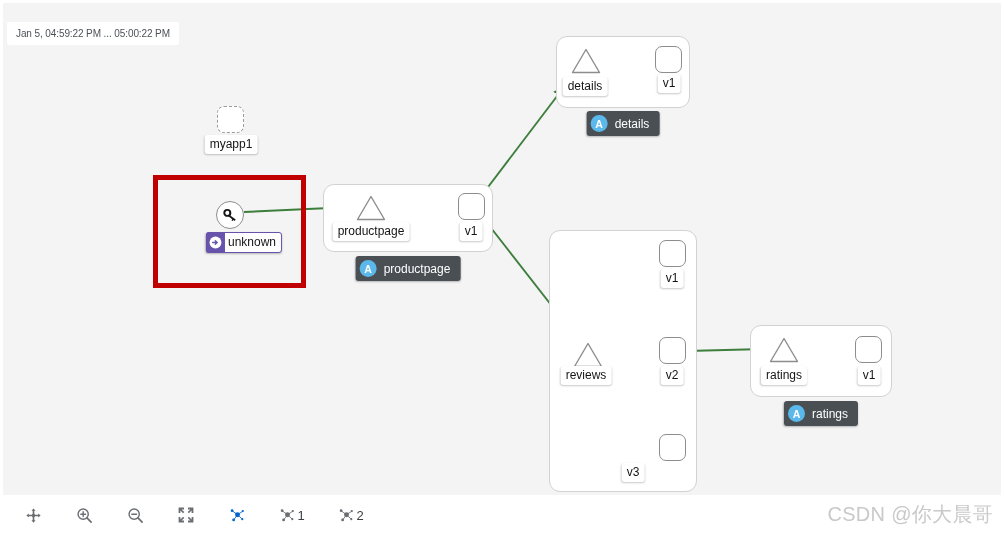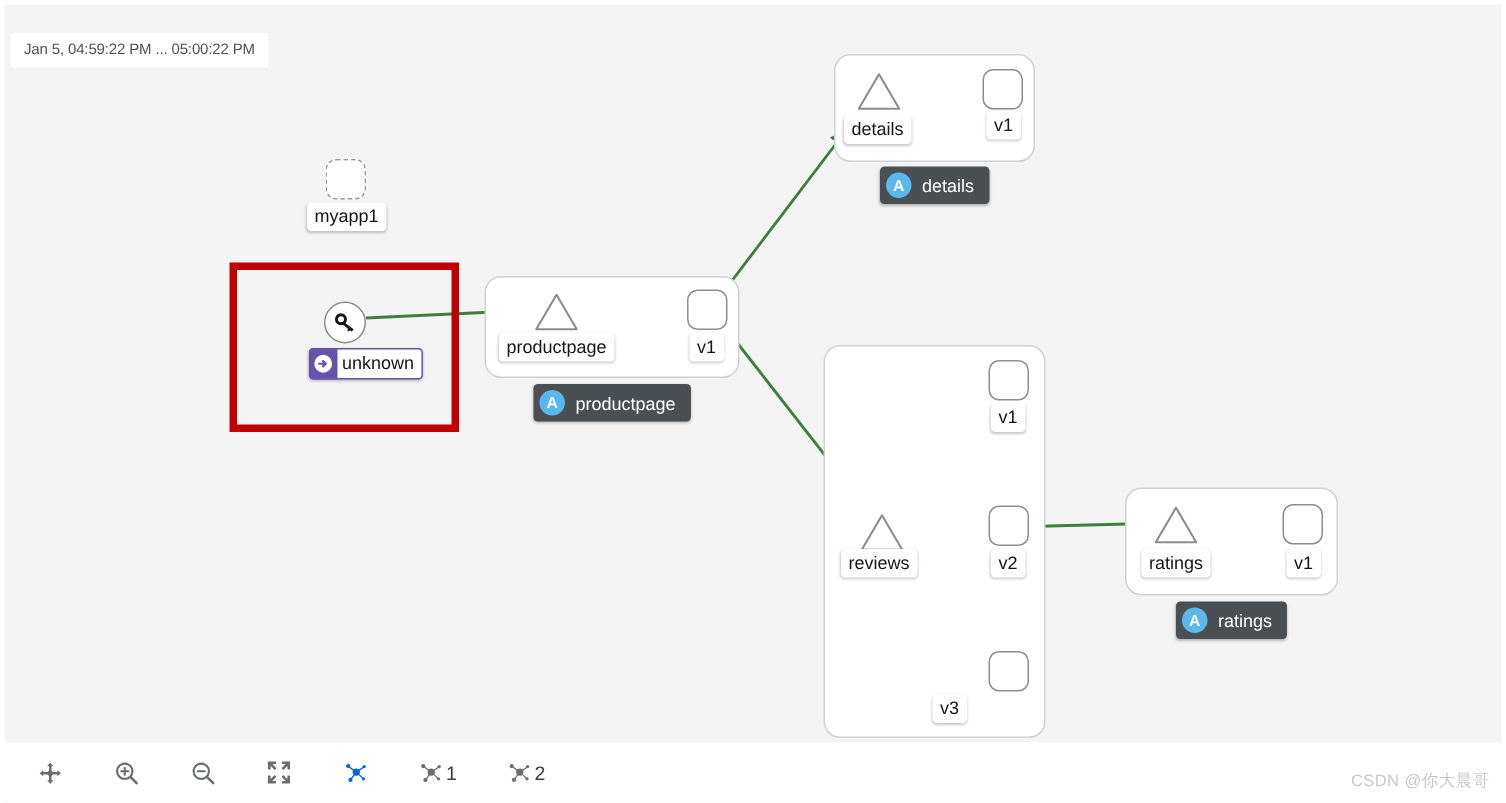--- a/index.html
+++ b/index.html
@@ -205,21 +205,21 @@
     padding: 0 16px;
     height: 32px;
     cursor: pointer;
     font-family: "Liberation Sans", sans-serif;
   }
   .watermark {
     position: absolute;
     right: 8px;
     bottom: 7px;
     color: #c9c9c9;
-    font-size: 11px;
+    font-size: 20px;
     white-space: nowrap;
     letter-spacing: 0.3px;
   }
 </style>
 </head>
 <body>
 
 <div id="app">
 
   <div id="graph-canvas">

